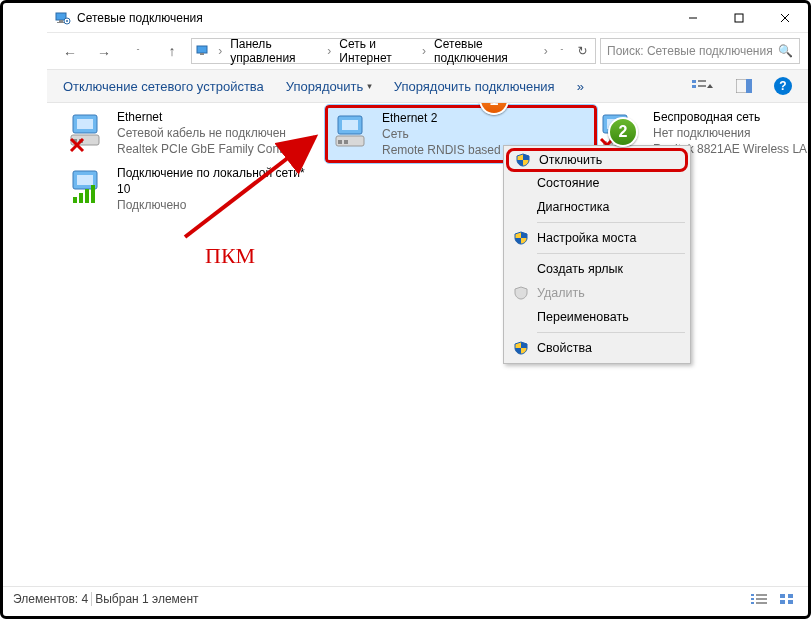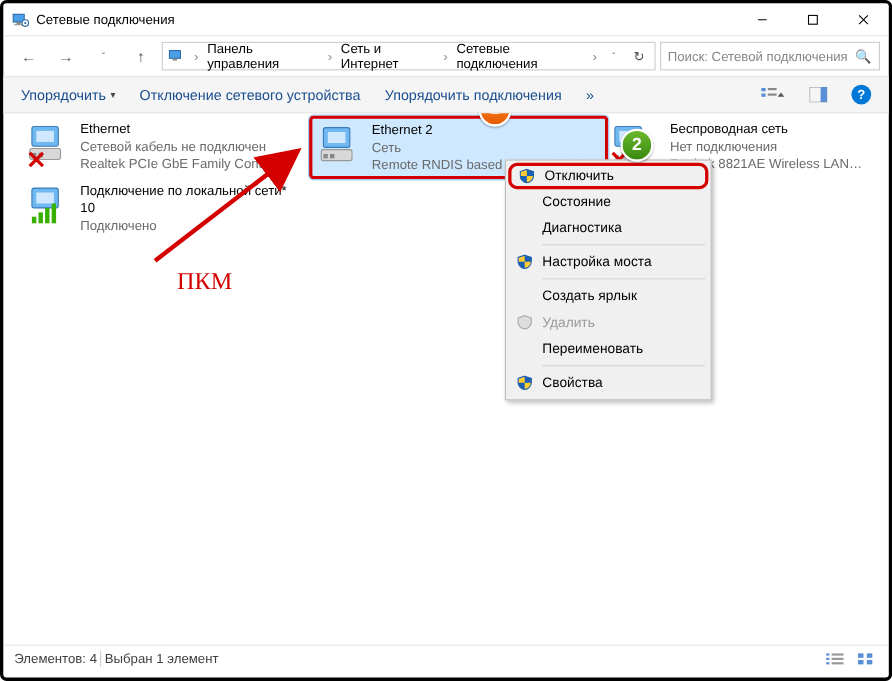--- a/index.html
+++ b/index.html
@@ -1,17 +1,17 @@
 <!DOCTYPE html>
 <html><head>
 <meta charset="utf-8">
 <style>
   * { margin: 0; padding: 0; box-sizing: border-box; font-family: "Segoe UI", sans-serif; }
   body { background: #fff; }
-  .frame { width: 811px; height: 619px; border: 3px solid #000; border-radius: 6px; position: relative; overflow: hidden; background: #fff; }
+  .frame { width: 811px; height: 619px; border: 3px solid #000; border-radius: 6px; position: relative; overflow: hidden; background: #fff; padding-left: 44px; }
 
   
   .titlebar { height: 30px; display: flex; align-items: center; padding-left: 8px; border-bottom: 1px solid #e8e8e8; }
   .titlebar .sys-icon { width: 16px; height: 16px; display: inline-flex; align-items: center; justify-content: center; margin-right: 6px; }
   .titlebar .title-text { font-size: 12px; color: #000; }
   .winbtns { margin-left: auto; display: flex; }
   .winbtn { width: 46px; height: 30px; display: flex; align-items: center; justify-content: center; font-size: 12px; color: #000; }
 
   
   .addressbar { height: 36px; display: flex; align-items: center; padding: 0 8px; gap: 4px; }
@@ -122,31 +122,31 @@
       <span class="bc-sep">›</span>
       <span class="bc-item">Сеть и Интернет</span>
       <span class="bc-sep">›</span>
       <span class="bc-item">Сетевые подключения</span>
       <span class="bc-sep">›</span>
       <span style="flex:1"></span>
       <span class="navbtn" style="font-size:8px;width:20px">ˇ</span>
       <span class="bc-refresh">↻</span>
     </div>
     <div class="searchbox">
-      <span>Поиск: Сетевой подключения</span>
+      <span>Поиск: Сетевые подключения</span>
       <span class="mag">🔍</span>
     </div>
   </div>
 
   <div class="toolbar">
+    <div class="tb-item">Отключение сетевого устройства</div>
     <div class="tb-item">
       <span>Упорядочить</span>
         <span class="tb-icon" style="font-size:9px">▾</span>
     </div>
-    <div class="tb-item">Отключение сетевого устройства</div>
     <div class="tb-item">Упорядочить подключения</div>
     <div class="tb-item">»</div>
     <div class="tb-sep"></div>
     <div class="tb-item tb-icon">
       <svg width="22" height="16" viewBox="0 0 22 16">
           <rect x="0" y="2" width="4" height="3" fill="#5a8fd6"></rect>
           <rect x="0" y="7" width="4" height="3" fill="#5a8fd6"></rect>
           <rect x="6" y="2" width="8" height="2" fill="#888"></rect>
           <rect x="6" y="7" width="8" height="2" fill="#888"></rect>
           <path d="M18 6 l3 4 l-6 0 z" fill="#555"></path>

